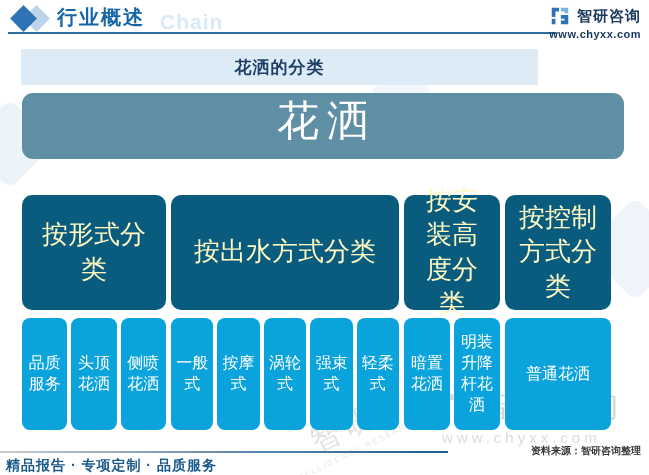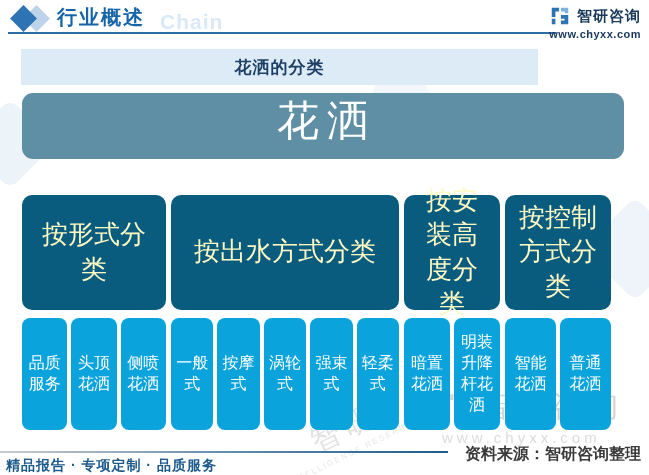--- a/index.html
+++ b/index.html
@@ -48,21 +48,21 @@
   .gw2 { width:228px; flex:none; }
   .gw3 { width:96px; flex:none; }
   .gw4 { width:106px; flex:none; }
 
   .leaf-row { position:absolute; left:22px; top:318px; width:602px; height:112px; display:flex; gap:5px; z-index:1; }
   .leaf-group { display:flex; gap:4px; }
   .leaf-box { flex:1; background:#0aa3dc; border-radius:8px; color:#fff; display:flex; align-items:center; justify-content:center; text-align:center; font-size:16px; line-height:1.3; font-family:"Liberation Serif", serif; padding:2px 3px; }
 
   
   .footer-rule { position:absolute; left:0; top:451px; width:448px; height:2px; background:linear-gradient(90deg,#c9ccce,#5d87aa 55%,#1f5c8c); z-index:2; }
-  .source { position:absolute; right:8px; top:444px; font-size:16px; font-weight:bold; color:#3a3a3a; z-index:2;text-align:right; }
+  .source { position:absolute; right:8px; top:444px; font-size:10px; font-weight:bold; color:#3a3a3a; z-index:2;text-align:right; }
   .tagline { position:absolute; left:6px; top:457px; font-size:14px; font-weight:bold; color:#1c5a8c; letter-spacing:1px; z-index:2; }
 </style>
 </head>
 <body>
 
 <div class="page">
 
   <span class="wm wm-chain">Chain</span>
   <span class="wm wm-shape wm-s1"></span>
   <span class="wm wm-shape wm-s2"></span>
@@ -129,21 +129,20 @@
       <div class="leaf-box">按摩式</div>
       <div class="leaf-box">涡轮式</div>
       <div class="leaf-box">强束式</div>
       <div class="leaf-box">轻柔式</div>
     </div>
     <div class="leaf-group gw3">
       <div class="leaf-box">暗置花洒</div>
       <div class="leaf-box">明装升降杆花洒</div>
     </div>
     <div class="leaf-group gw4">
-      <div class="leaf-box">智能花洒</div>
       <div class="leaf-box">普通花洒</div>
     </div>
   </div>
 
   <div class="footer-rule"></div>
   <div class="source">资料来源：智研咨询整理</div>
   <div class="tagline">精品报告 · 专项定制 · 品质服务</div>
 
 </div>
 

